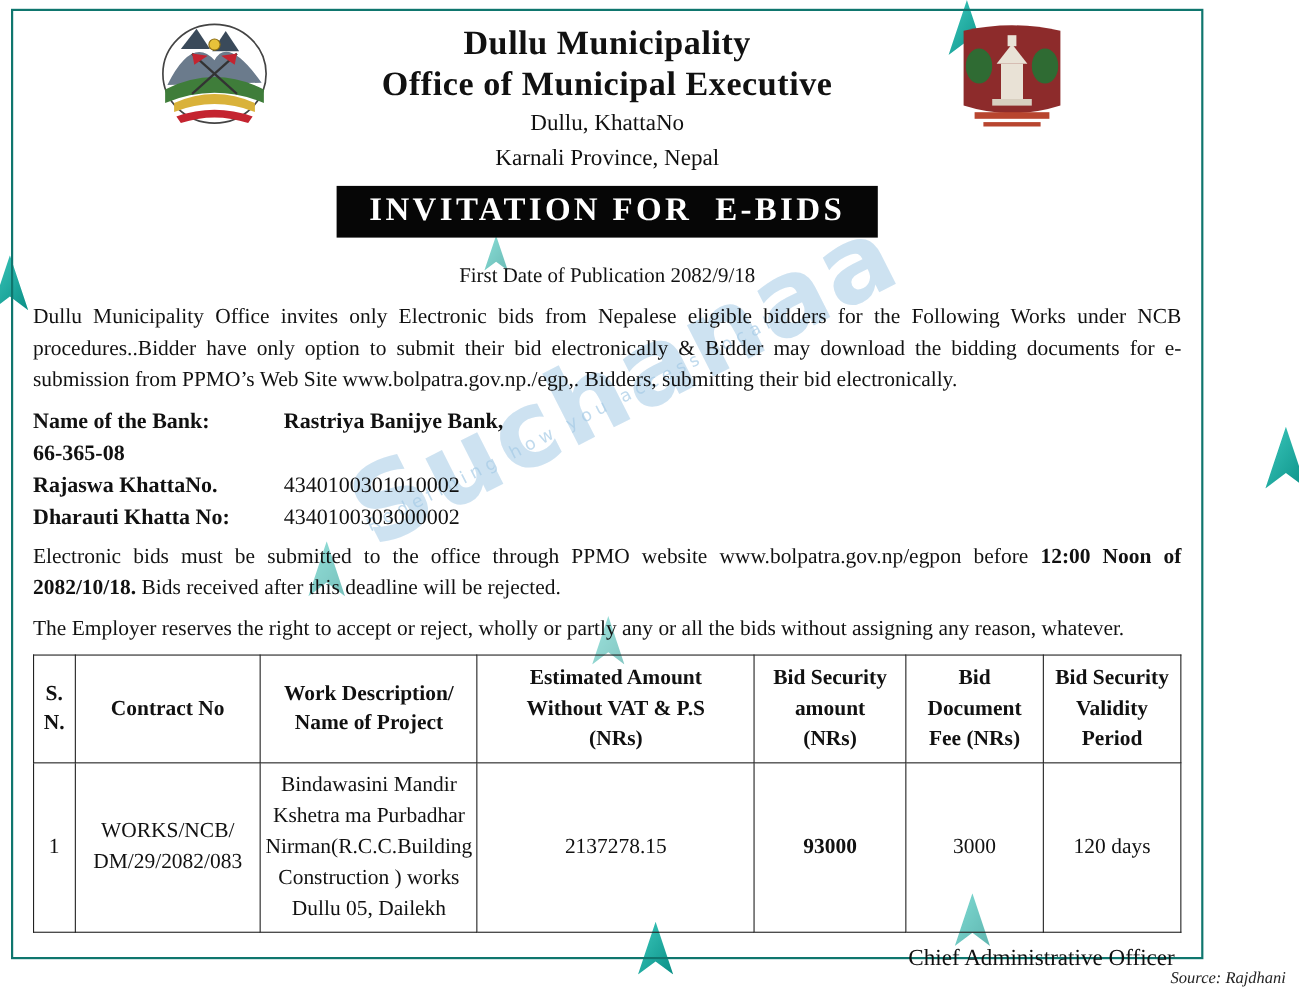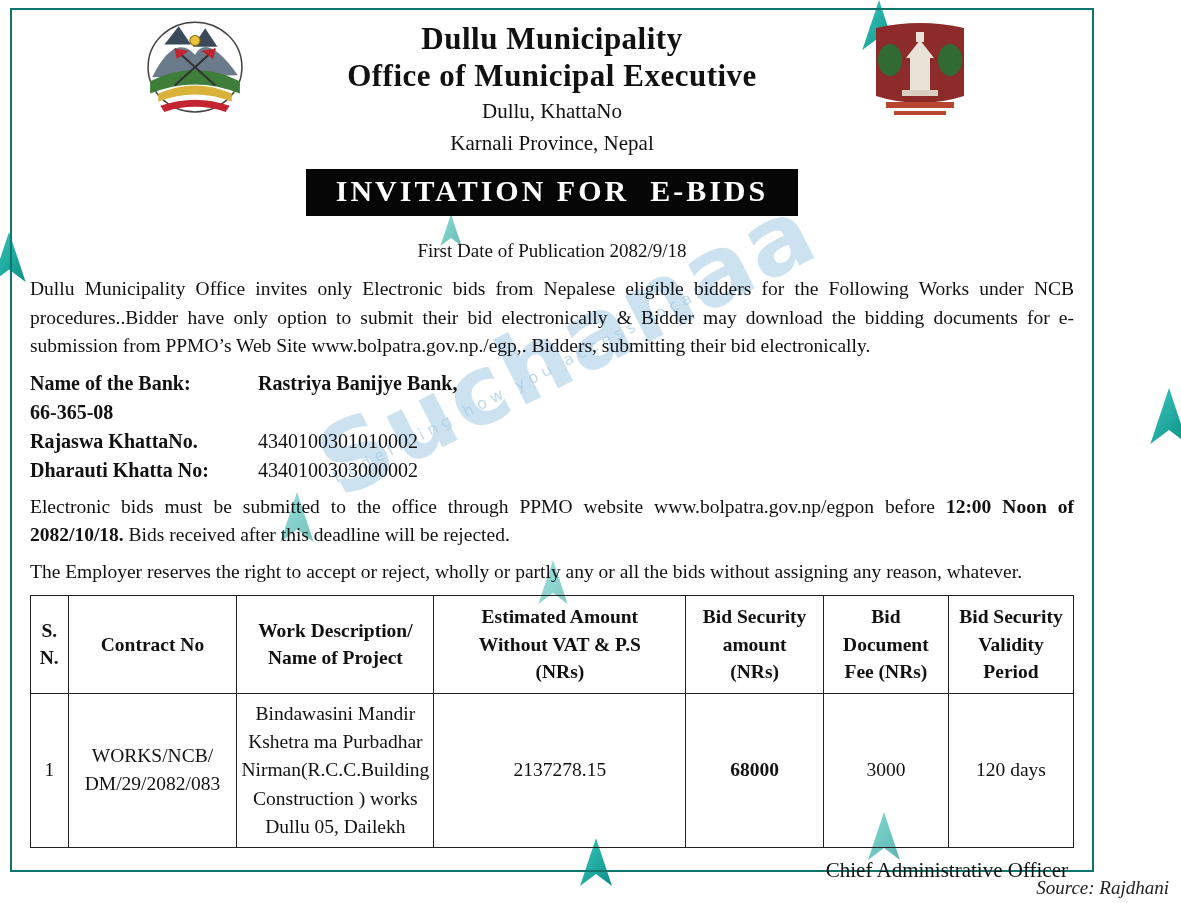--- a/index.html
+++ b/index.html
@@ -60,21 +60,21 @@
     white-space: pre-line;
     padding: 6px 4px;
   }
   table.bids th { font-weight: bold; line-height: 1.4; height: 98px; }
   table.bids td { line-height: 1.45; height: 148px; }
   td.bold { font-weight: bold; }
   
   .signature { text-align: right; font-size: 21px; font-weight: normal; margin: 10px 24px 0 0; }
   .source-line {
     position: absolute; right: 12px; bottom: 4px;
-    font-size: 19px; font-style: italic; color: #222;
+    font-size: 15px; font-style: italic; color: #222;
     z-index: 3;
   }
   
   .wm-layer { position: absolute; inset: 0; z-index: 1; pointer-events: none; }
   .wm-brand {
     position: absolute; left: 300px; top: 420px;
     font-family: "DejaVu Sans", sans-serif;
     font-size: 96px; font-weight: bold;
     color: #a6cbe6; opacity: .55;
     transform: rotate(-27deg); transform-origin: left top;
@@ -231,21 +231,21 @@
         <tr>
           <td>1</td>
           <td>WORKS/NCB/
 DM/29/2082/083</td>
           <td>Bindawasini  Mandir
 Kshetra ma Purbadhar
 Nirman(R.C.C.Building
 Construction ) works
 Dullu 05, Dailekh</td>
           <td>2137278.15</td>
-          <td class="bold">68000</td>
+          <td class="bold">93000</td>
           <td>3000</td>
           <td>120 days</td>
         </tr>
       </tbody>
     </table>
 
     <div class="signature">Chief Administrative Officer</div>
   </div>
 
   <div class="source-line">Source: Rajdhani</div>

